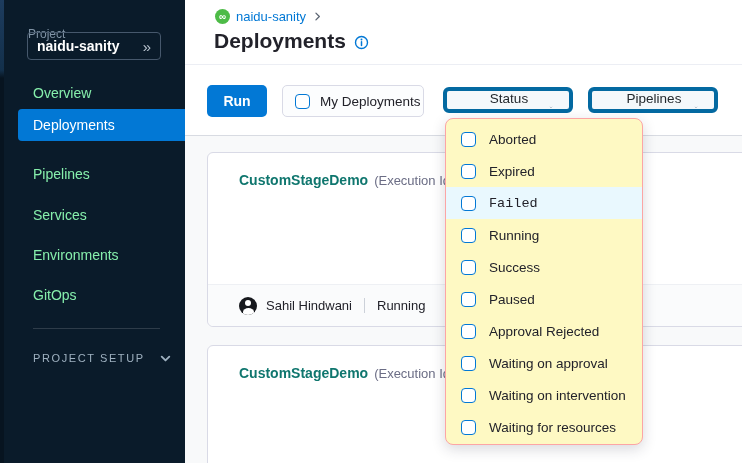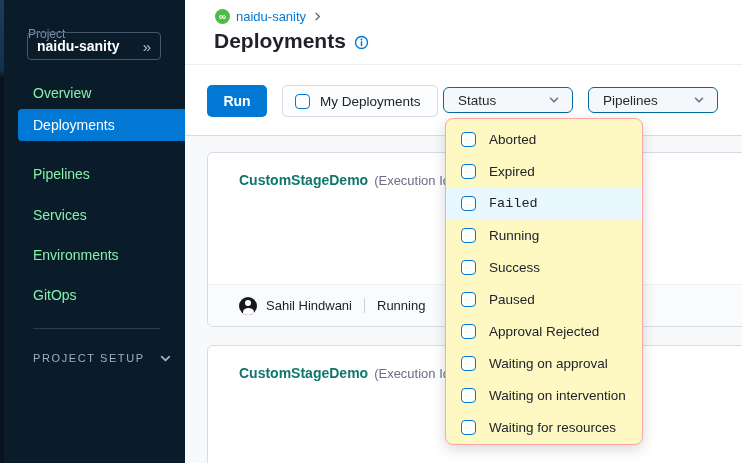--- a/index.html
+++ b/index.html
@@ -37,29 +37,29 @@
   .crumb-link { font-size:13px; color:#0278d5; font-weight:500; cursor:pointer; }
   .title-row { position:absolute; left:29px; top:29px; display:flex; align-items:center; gap:8px; }
   .page-title { font-size:21px; font-weight:700; color:#22222a; }
 
   
   .toolbar { position:absolute; left:185px; top:65px; width:557px; height:71px; background:#fff;
              border-bottom:1px solid #d8dbe2; }
   .run-btn { position:absolute; left:22px; top:20px; width:60px; height:32px; background:#0278d5;
              border:none; border-radius:5px; color:#fff; font-size:14px; font-weight:700;
              cursor:pointer; font-family:inherit; }
-  .mydep { position:absolute; left:97px; top:20px; width:156px; height:32px;
+  .mydep { position:absolute; left:97px; top:20px; width:142px; height:32px;
            border:1px solid #d9dae6; border-radius:5px; background:#fcfdfe; display:flex;
            align-items:center; padding-left:12px; gap:10px; cursor:pointer; }
   .mydep .lbl { font-size:13.5px; color:#22222a; font-weight:500; }
   .cb { width:15px; height:15px; border:1.5px solid #0278d5; border-radius:4px; background:#fff;
         flex:0 0 auto; }
-  .select { position:absolute; top:22px; width:130px; height:26px; border:1px solid #0369a1;
+  .select { position:absolute; top:22px; width:130px; height:26px; border:4px solid #0369a1;
             border-radius:6px; background:#f4f8fb; display:flex; align-items:center;
-            padding:0 12px 0 14px; cursor:pointer; }
+            padding:0 12px 0 14px; cursor:pointer;flex-direction:column; }
   .select .lbl { font-size:13.5px; color:#24292e; font-weight:500; }
   .select svg { margin-left:auto; }
   .sel-status { left:258px; }
   .sel-pipelines { left:403px; }
 
   
   .content { position:absolute; left:185px; top:136px; width:557px; height:327px;
              background:#f8f9fa; }
   .card { position:absolute; left:22px; width:600px; background:#fff;
           border:1px solid #d9dae6; border-radius:6px; cursor:pointer; }

